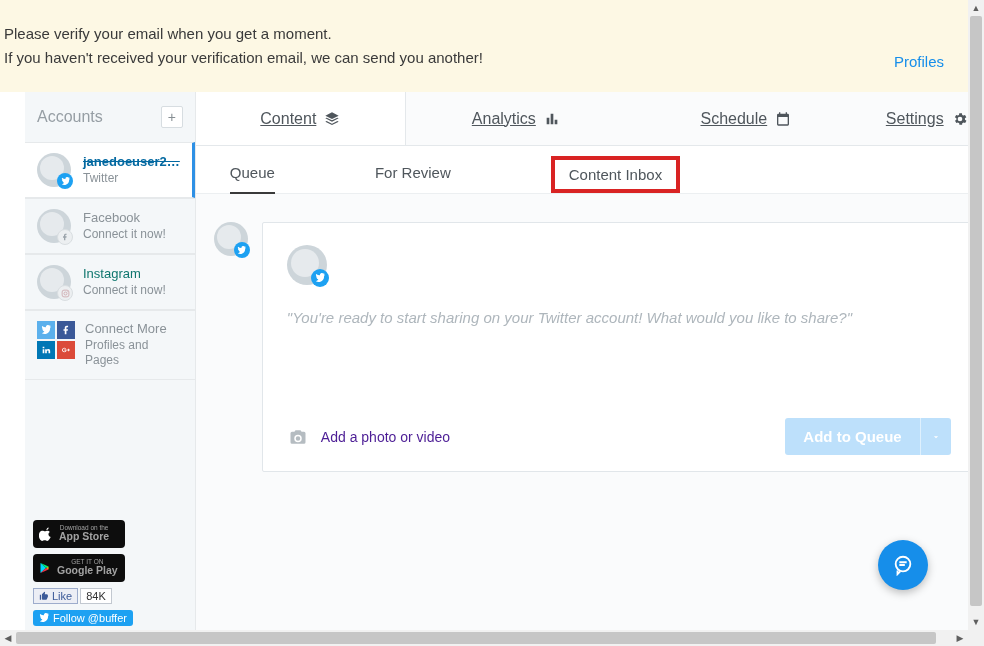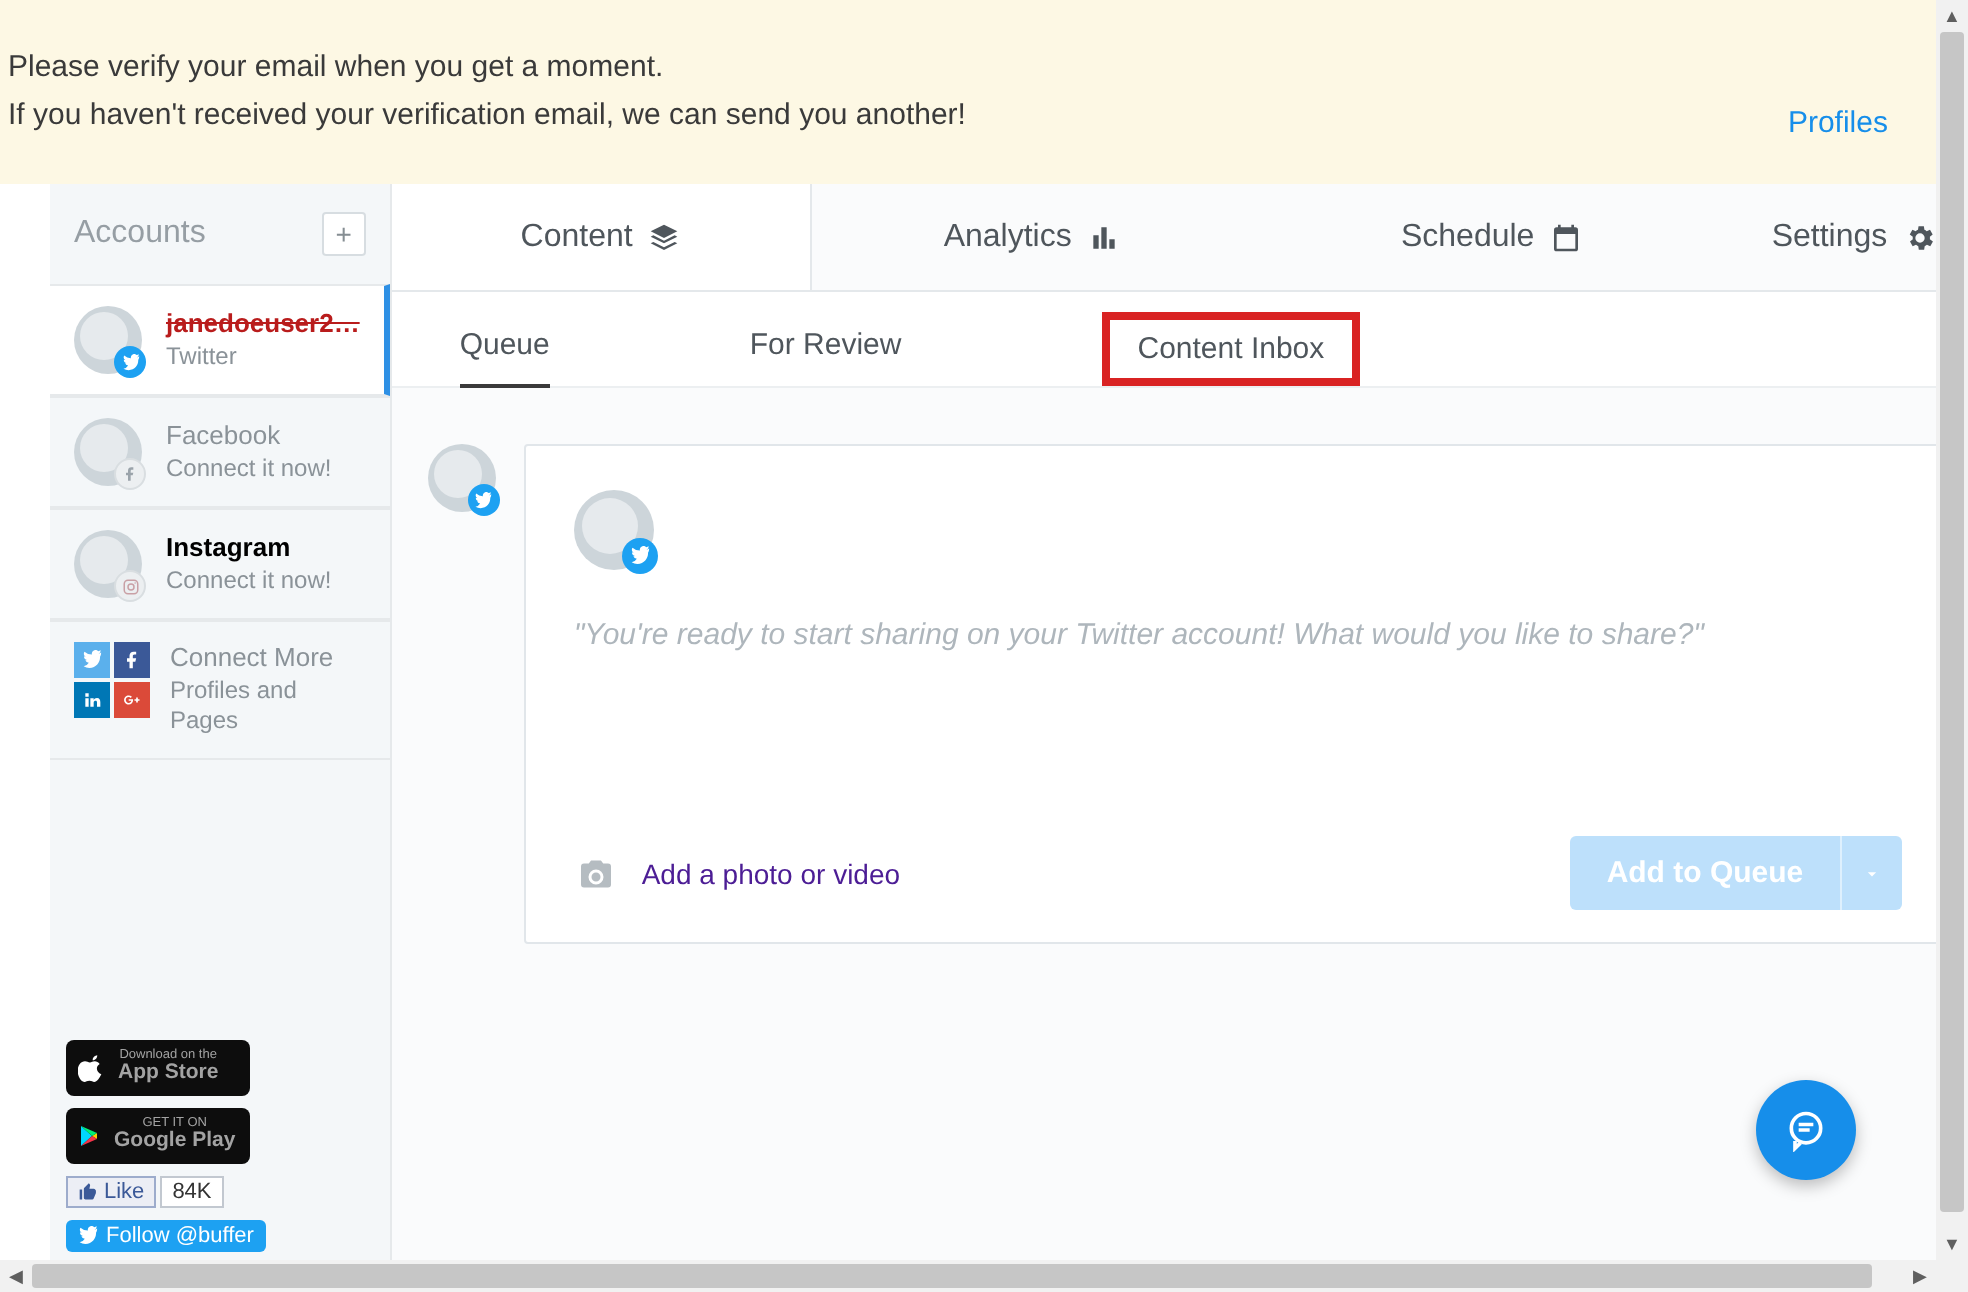--- a/index.html
+++ b/index.html
@@ -23,37 +23,37 @@
   .acct.active { background:#fff; border-right:3px solid #2e90e5; }
   .avatar-wrap { position:relative; width:34px; height:34px;}
   .avatar-gray { width:34px; height:34px; border-radius:50%; background:#cdd5da;}
   .avatar-gray::after{content:""; position:absolute; width:24px; height:24px; border-radius:50%; background:#e6eaed; top:3px; left:3px;}
   .badge{ position:absolute; bottom:-2px; right:-2px; width:16px; height:16px; border-radius:50%; display:flex; align-items:center; justify-content:center;}
   .badge.tw{ background:#1da1f2;}
   .badge.fb{ background:#eceff1; border:1px solid #d9dee1;}
   .badge.ig{ background:#eceff1; border:1px solid #d9dee1;}
   .acct-lines{ display:flex; flex-direction:column; line-height:1.3;}
   .acct-name { font-size:13px; color:#2d2d2d; font-weight:600;}
-  .acct-name.strike { text-decoration: line-through; color:#b91c1c;}
+  .acct-name.strike { text-decoration: line-through; color:#0369a1;}
   .acct-sub { font-size:12px; color:#8a9298;}
   .connect-more { display:flex; gap:10px; padding:10px 12px; border-top:1px solid #e6e9eb; border-bottom:1px solid #e6e9eb; cursor:pointer;}
   .mini-grid { display:grid; grid-template-columns:18px 18px; grid-template-rows:18px 18px; gap:2px;}
   .mini { width:18px; height:18px; display:flex; align-items:center; justify-content:center;}
   .mini.tw{background:#5bb0ec;} .mini.fb{background:#3b5998;} .mini.in{background:#0077b5;} .mini.gp{background:#db4a39;}
   .sidebar-bottom { position:absolute; bottom:6px; left:8px; display:flex; flex-direction:column; gap:6px;}
   .store-btn { width:92px; height:28px; background:#0d0d0d; border-radius:4px; display:flex; align-items:center; padding:0 6px; gap:6px; color:#a3a3a3; cursor:pointer;text-align:center;}
   .store-small{ font-size:6.5px; line-height:1;} .store-big{ font-size:10.5px; font-weight:600; line-height:1.1;}
   .fb-like{ display:flex; align-items:center;}
   .fb-like-btn{ background:#eceef5; border:1px solid #9daccc; font-size:11px; padding:1px 5px; display:flex; align-items:center; gap:3px; color:#3b5998; cursor:pointer;}
   .fb-count{ background:#fff; border:1px solid #c2c8d0; font-size:11px; padding:1px 5px; margin-left:2px;}
   .tw-follow{ background:#1da1f2; color:#fff; font-size:11px; padding:2px 6px; border-radius:3px; display:inline-flex; align-items:center; gap:4px; cursor:pointer; width:fit-content;}
   
   .content { flex:1; background:#fafbfc; display:flex; flex-direction:column;}
   .tabs-top { display:flex; background:#fafbfc; height:54px; border-bottom:1px solid #e4e8eb;}
-  .tab-top { flex:0 0 auto; padding: 0 20px; display:flex; align-items:center; justify-content:center; gap:8px; color:#4f565c; font-size:16px; cursor:pointer;}
+  .tab-top { flex:0 0 auto; padding: 0 20px; display:flex; align-items:center; justify-content:center; gap:8px; color:#4f565c; font-size:16px; cursor:pointer;text-decoration:underline;}
   .tab-top.content-tab { width:210px; background:#fff; border-right:1px solid #e4e8eb;}
   .tab-top.analytics-tab{ width:220px;}
   .tab-top.schedule-tab{ width:240px;}
   .tab-top.settings-tab{ margin-left:auto; padding-right:26px;}
   .subtabs { display:flex; background:#fff; padding: 0 34px; height:48px; align-items:flex-end; gap:0; border-bottom:1px solid #eceff1;}
   .subtab { color:#4f565c; font-size:15px; padding: 12px 0 12px 0; cursor:pointer; position:relative; margin-right:100px;}
   .subtab.active::after{ content:""; position:absolute; left:0; right:0; bottom:-1px; height:2px; background:#3a3a3a;}
   .subtab.highlight { border:4px solid #d92323; padding:6px 14px; margin-right:0;}
   .composer-row { display:flex; padding:28px 18px 18px 18px; gap:14px;}
   .mini-avatar { position:relative; width:34px; height:34px;}
@@ -141,21 +141,21 @@
               <div class="avatar-gray"></div>
               <div class="badge ig">
                 <svg width="9" height="9" viewBox="0 0 24 24" fill="none" stroke="#c9a0a5" stroke-width="2">
                     <rect x="3" y="3" width="18" height="18" rx="5"></rect>
                     <circle cx="12" cy="12" r="4"></circle>
                     <circle cx="17.5" cy="6.5" r="1" fill="#c9a0a5" stroke="none"></circle>
                   </svg>
               </div>
             </div>
             <div class="acct-lines">
-              <span class="acct-name" style="color:#000000;font-weight:700">Instagram</span>
+              <span class="acct-name" style="color:#0f766e;font-weight:400">Instagram</span>
               <span class="acct-sub">Connect it now!</span>
             </div>
           </div>
           <div class="connect-more">
             <div class="mini-grid">
               <div class="mini tw">
                   <svg width="10" height="10" viewBox="0 0 24 24" fill="#fff">
                     <path d="M23 3a10.9 10.9 0 01-3.14 1.53A4.48 4.48 0 0022.4.36a9 9 0 01-2.85 1.09 4.48 4.48 0 00-7.64 4.08A12.7 12.7 0 013 2.12a4.48 4.48 0 001.39 6 4.44 4.44 0 01-2-.56v.06a4.48 4.48 0 003.6 4.39 4.5 4.5 0 01-2 .08 4.48 4.48 0 004.18 3.11A9 9 0 012 19.54 12.7 12.7 0 008.88 21.5c8.26 0 12.78-6.84 12.78-12.78l-.01-.58A9.1 9.1 0 0023 3z"></path>
                   </svg>
                 </div>

